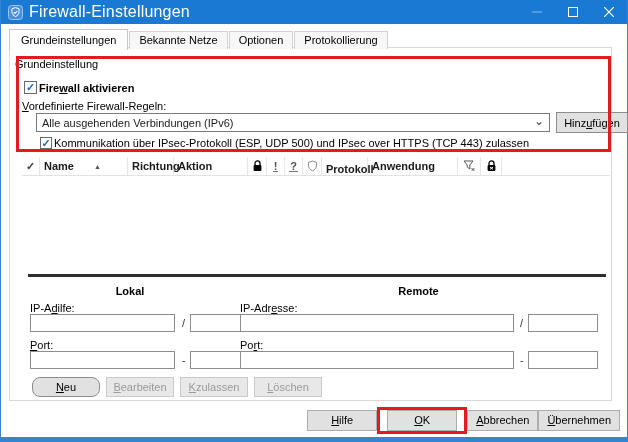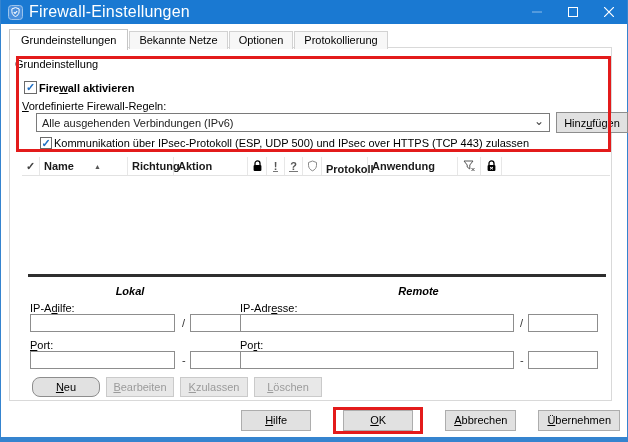--- a/index.html
+++ b/index.html
@@ -83,34 +83,34 @@
     position: absolute; left: 12px; top: 109px; width: 588px; height: 19px;
     display: flex; align-items: center; border-bottom: 1px solid #e2e2e2;
     font-weight: 600; color: #1a1a1a;
   }
   .th { height: 100%; display: flex; align-items: center; padding-left: 4px; border-right: 1px solid #e7e7e7; }
   .th.icon-col { justify-content: center; padding-left: 0; }
   .sort-arrow { font-size: 7px; color: #555; margin-left: 20px; }
   .glyph-col { font-weight: bold; color: #555; border-bottom: 1px solid #777; padding: 0 1px; line-height: 10px; }
   .thick-line { position: absolute; left: 18px; top: 226px; width: 578px; height: 3px; background: #2e2e2e; }
   
-  .section-title { position: absolute; font-weight: bold; text-align: center; font-style: italic; }
+  .section-title { position: absolute; font-weight: bold; text-align: center; }
   .tb {
     position: absolute; height: 18px; border: 1px solid #8d8d8d; background: #fff;
     font-family: "Liberation Sans", sans-serif; font-size: 11px; padding: 0 3px;
   }
   .sep { position: absolute; color: #333; }
   
   .action-row { position: absolute; left: 22px; top: 329px; display: flex; gap: 6px; }
   .action-row .btn { width: 68px; height: 20px; }
   .action-row .btn.primary { border-color: #8d8d8d; border-radius: 8px; }
   
   .footer {
     position: absolute; left: 0; right: 7px; top: 403px; height: 34px;
-    display: flex; align-items: center; justify-content: flex-end; gap: 22px;
+    display: flex; align-items: center; justify-content: flex-end; gap: 0;
   }
   .footer .btn { min-width: 70px; height: 21px; padding: 0 8px; }
   .ok-wrap { border: 3px solid #e31b1b; padding: 0 7px; display: inline-flex; }
   svg { display: block; }
 </style>
 </head>
 <body>
 
 <div class="window">
 

